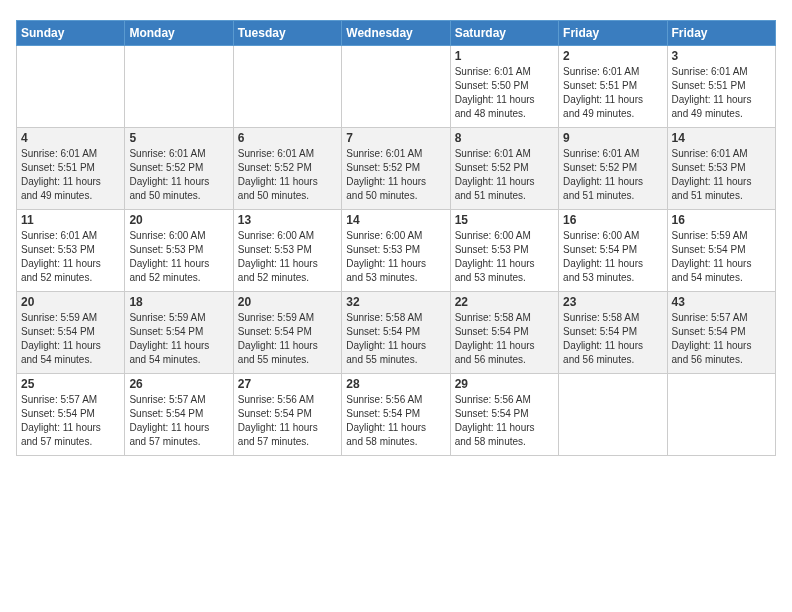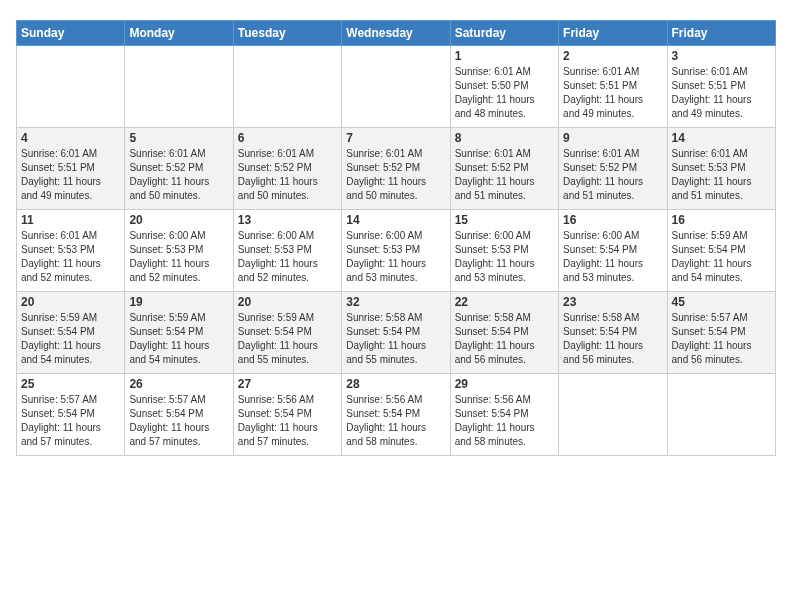--- a/index.html
+++ b/index.html
@@ -233,21 +233,21 @@
         </tr>
         <tr>
           <td>
             <span class="day-number">20</span>
             <div class="day-info" style="white-space: pre-line;">Sunrise: 5:59 AM
 Sunset: 5:54 PM
 Daylight: 11 hours
 and 54 minutes.</div>
           </td>
           <td>
-            <span class="day-number">19</span>
+            <span class="day-number">18</span>
             <div class="day-info" style="white-space: pre-line;">Sunrise: 5:59 AM
 Sunset: 5:54 PM
 Daylight: 11 hours
 and 54 minutes.</div>
           </td>
           <td>
             <span class="day-number">20</span>
             <div class="day-info" style="white-space: pre-line;">Sunrise: 5:59 AM
 Sunset: 5:54 PM
 Daylight: 11 hours
@@ -268,21 +268,21 @@
 and 56 minutes.</div>
           </td>
           <td>
             <span class="day-number">23</span>
             <div class="day-info" style="white-space: pre-line;">Sunrise: 5:58 AM
 Sunset: 5:54 PM
 Daylight: 11 hours
 and 56 minutes.</div>
           </td>
           <td>
-            <span class="day-number">45</span>
+            <span class="day-number">43</span>
             <div class="day-info" style="white-space: pre-line;">Sunrise: 5:57 AM
 Sunset: 5:54 PM
 Daylight: 11 hours
 and 56 minutes.</div>
           </td>
         </tr>
         <tr>
           <td>
             <span class="day-number">25</span>
             <div class="day-info" style="white-space: pre-line;">Sunrise: 5:57 AM

